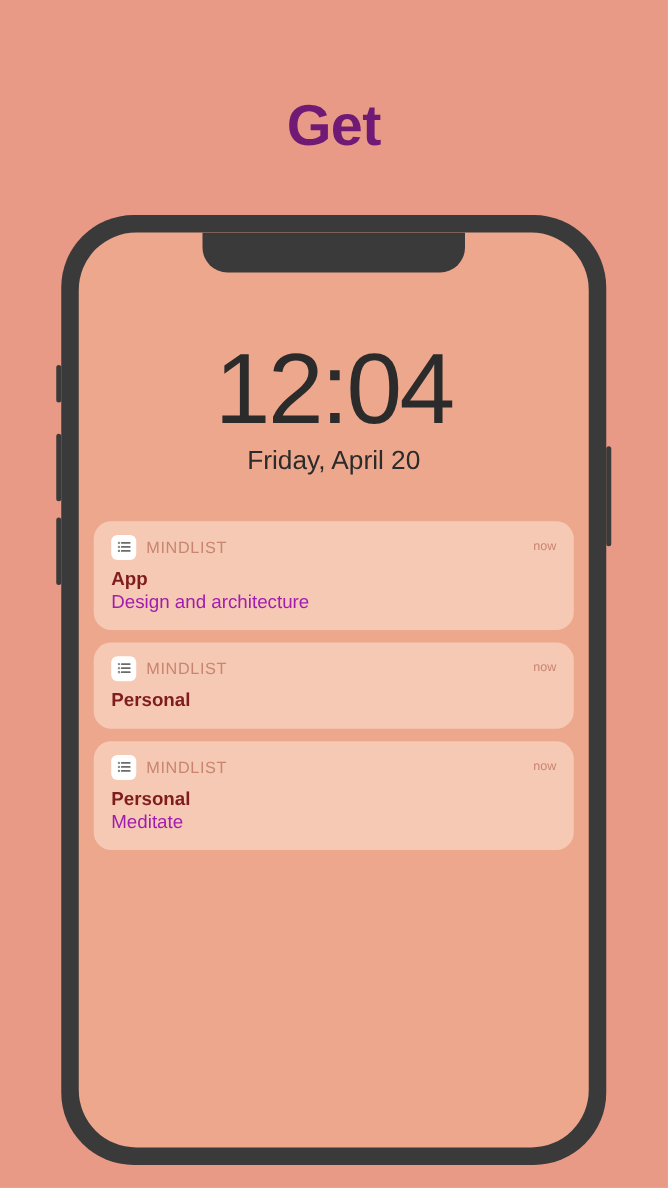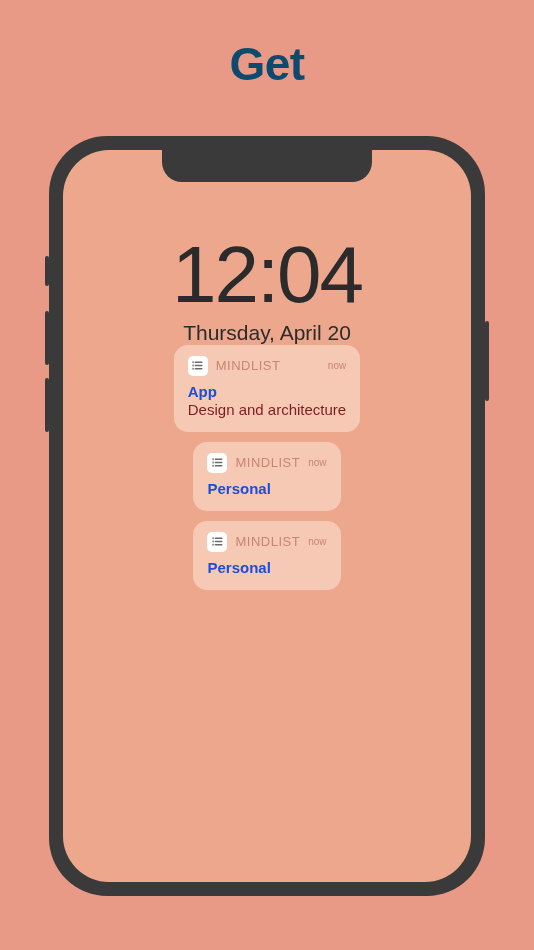--- a/index.html
+++ b/index.html
@@ -11,26 +11,26 @@
       width: 534px;
       height: 950px;
       background: #e89a86;
       font-family: -apple-system, BlinkMacSystemFont, "Segoe UI", Helvetica, Arial, sans-serif;
       overflow: hidden;
       display: flex;
       flex-direction: column;
       align-items: center;
     }
     .headline {
-      color: #0c4a6e;
+      color: #701a75;
       font-size: 46px;
       font-weight: 600;
       text-align: center;
       line-height: 1.15;
-      margin-top: 38px;
+      margin-top: 74px;
       letter-spacing: -0.5px;
     }
     .phone-container {
       margin-top: 45px;
       position: relative;
       width: 436px;
     }
     .phone-frame {
       width: 436px;
       height: 760px;
@@ -82,24 +82,24 @@
     }
     .lock-date {
       font-size: 21px;
       font-weight: 400;
       color: #2b2b2b;
       margin-top: 6px;
     }
     .notifications {
       width: 100%;
       padding: 0 12px;
+      margin-top: 36px;
       display: flex;
       flex-direction: column;
       gap: 10px;
-      align-items: center;
     }
     .notification {
       background: #f6c9b4;
       border-radius: 14px;
       padding: 11px 14px 14px 14px;
     }
     .notification-header {
       display: flex;
       align-items: center;
       gap: 8px;
@@ -124,48 +124,48 @@
       letter-spacing: 0.5px;
       flex: 1;
     }
     .notification-time {
       font-size: 10px;
       color: #c78572;
     }
     .notification-title {
       font-size: 15px;
       font-weight: 700;
-      color: #1d4ed8;
+      color: #7f1d1d;
       margin-top: 7px;
     }
     .notification-body {
       font-size: 15px;
       font-weight: 400;
-      color: #7f1d1d;
+      color: #a21caf;
       margin-top: 1px;
     }
   </style>
 </head>
 <body>
 
 <div class="headline">
   <div>Get</div>
 </div>
 
 <div class="phone-container">
   <div class="side-button left1"></div>
   <div class="side-button left2"></div>
   <div class="side-button left3"></div>
   <div class="side-button right1"></div>
   <div class="phone-frame">
     <div class="phone-screen">
       <div class="notch"></div>
       <div class="lock-content">
         <div class="lock-time">12:04</div>
-        <div class="lock-date">Thursday, April 20</div>
+        <div class="lock-date">Friday, April 20</div>
         <div class="notifications">
 
           <div class="notification">
             <div class="notification-header">
               <div class="notification-icon">
                 <svg viewBox="0 0 24 24" fill="none" stroke="#6b6b6b" stroke-width="2.5" stroke-linecap="round">
                   <line x1="8" y1="6" x2="20" y2="6"></line>
                   <line x1="8" y1="12" x2="20" y2="12"></line>
                   <line x1="8" y1="18" x2="20" y2="18"></line>
                   <circle cx="4" cy="6" r="0.5" fill="#6b6b6b"></circle>
@@ -207,19 +207,20 @@
                   <line x1="8" y1="18" x2="20" y2="18"></line>
                   <circle cx="4" cy="6" r="0.5" fill="#6b6b6b"></circle>
                   <circle cx="4" cy="12" r="0.5" fill="#6b6b6b"></circle>
                   <circle cx="4" cy="18" r="0.5" fill="#6b6b6b"></circle>
                 </svg>
               </div>
               <div class="notification-app">MINDLIST</div>
               <div class="notification-time">now</div>
             </div>
             <div class="notification-title">Personal</div>
+            <div class="notification-body">Meditate</div>
           </div>
 
         </div>
       </div>
     </div>
   </div>
 </div>
 
 </body></html>

